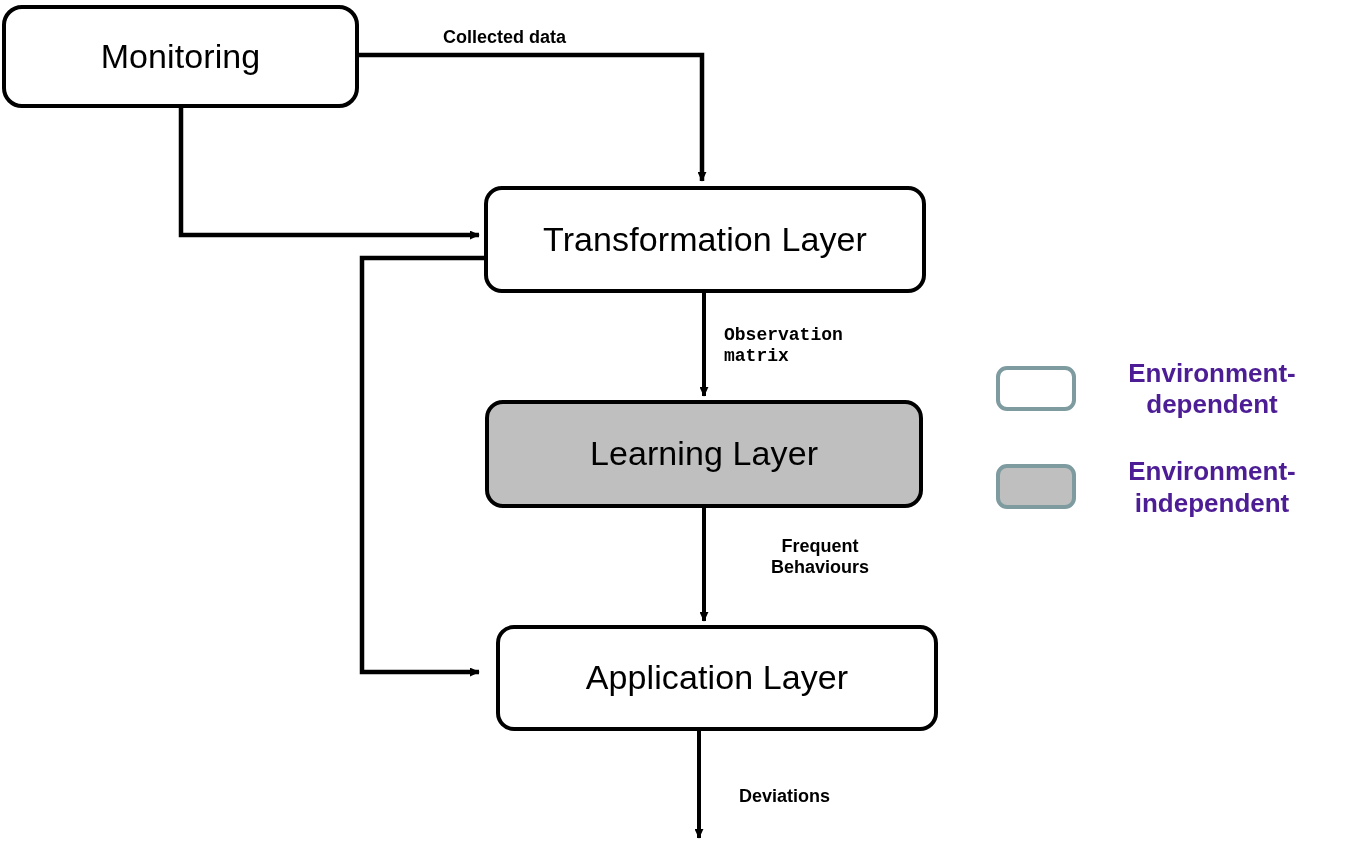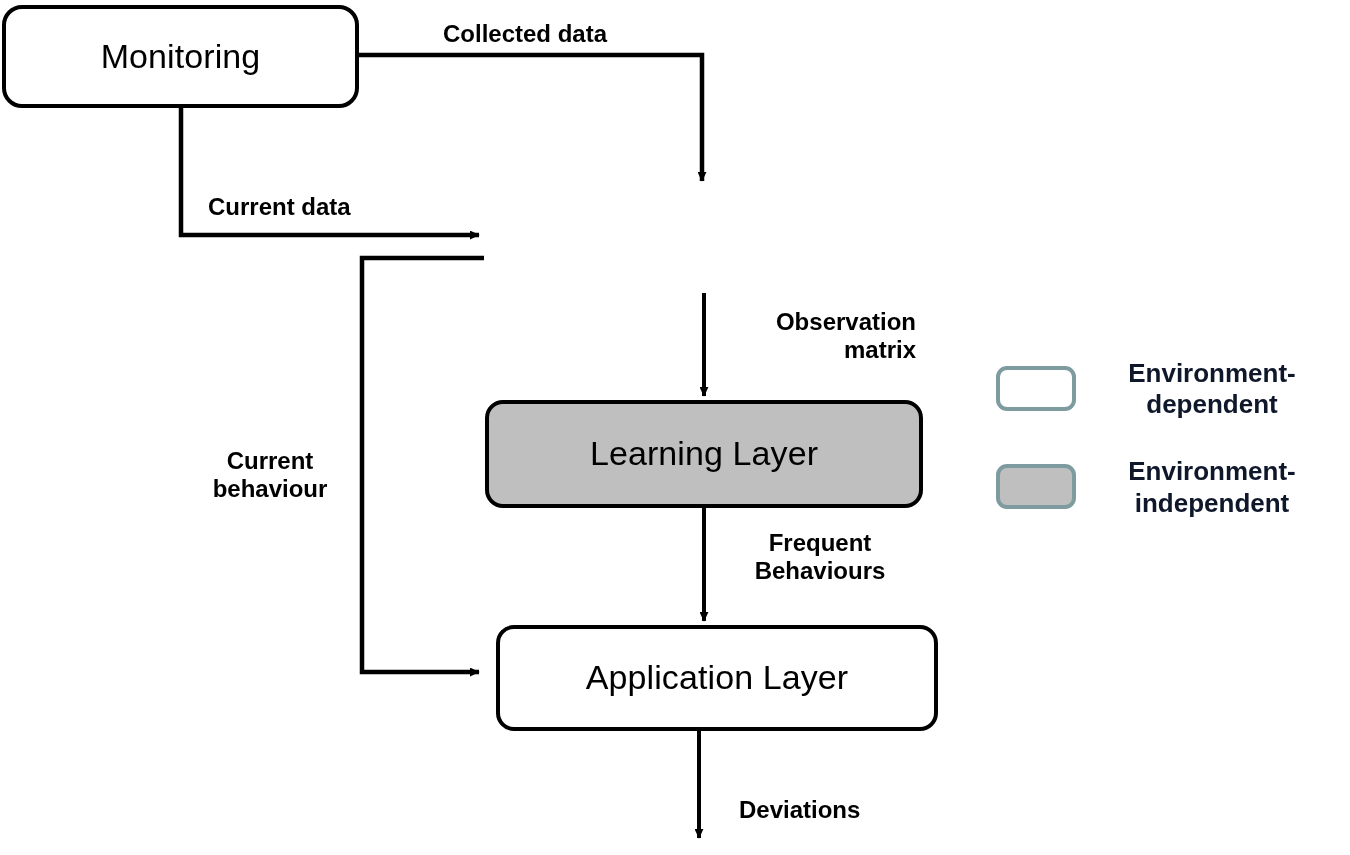--- a/index.html
+++ b/index.html
@@ -72,56 +72,58 @@
     top: 625px;
     width: 442px;
     height: 106px;
     margin-left: 12px;
   }
   
   .edge-label {
     position: absolute;
     font-family: "Liberation Sans", sans-serif;
     font-weight: bold;
-    font-size: 24px;
+    font-size: 18px;
     line-height: 1.18;
     color: #000000;
     white-space: pre-line;
+    margin-top: 7px;
   }
   #label-collected-data {
     left: 443px;
     top: 20px;
     text-align: left;
   }
   #label-current-data {
     left: 208px;
     top: 193px;
     text-align: left;
   }
   #label-observation-matrix {
     left: 724px;
-    top: 308px;
+    top: 318px;
     width: 192px;
-    text-align: right;
+    text-align: left;
+    font-family: Liberation Mono, monospace;
   }
   #label-frequent-behaviours {
     left: 724px;
     top: 529px;
     width: 192px;
     text-align: center;
   }
   #label-current-behaviour {
     left: 186px;
     top: 447px;
     width: 168px;
     text-align: center;
   }
   #label-deviations {
     left: 739px;
-    top: 796px;
+    top: 779px;
     text-align: left;
   }
   
   #legend {
     position: absolute;
     left: 996px;
     top: 358px;
     width: 350px;
   }
   .legend-row {
@@ -141,21 +143,21 @@
   }
   .legend-swatch.shaded {
     background: #bfbfbf;
   }
   .legend-text {
     margin-left: 26px;
     font-family: "Liberation Sans", sans-serif;
     font-weight: bold;
     font-size: 26px;
     line-height: 1.2;
-    color: #0f172a;
+    color: #4c1d95;
     white-space: pre-line;
     text-align: center;
     width: 220px;
   }
 </style>
 </head>
 <body>
 
 <div id="diagram-canvas">
 
@@ -176,41 +178,41 @@
 
     <path d="M 704,505 L 704,621" fill="none" stroke="#000000" stroke-width="4" marker-end="url(#arrowhead)"></path>
 
     <path d="M 699,731 L 699,838" fill="none" stroke="#000000" stroke-width="4" marker-end="url(#arrowhead)"></path>
   </svg>
 
   <div class="node" id="node-monitoring">
     <span class="node-label">Monitoring</span>
   </div>
 
+  <div class="node" id="node-transformation">
+    <span class="node-label">Transformation Layer</span>
+  </div>
 
   <div class="node shaded" id="node-learning">
     <span class="node-label">Learning Layer</span>
   </div>
 
   <div class="node" id="node-application">
     <span class="node-label">Application Layer</span>
   </div>
 
   <div class="edge-label" id="label-collected-data">Collected data</div>
 
-  <div class="edge-label" id="label-current-data">Current data</div>
 
   <div class="edge-label" id="label-observation-matrix">Observation
 matrix</div>
 
   <div class="edge-label" id="label-frequent-behaviours">Frequent
 Behaviours</div>
 
-  <div class="edge-label" id="label-current-behaviour">Current
-behaviour</div>
 
   <div class="edge-label" id="label-deviations">Deviations</div>
 
   <div id="legend">
 
     <div class="legend-row">
       <div class="legend-swatch"></div>
       <div class="legend-text">Environment-
 dependent</div>
     </div>

